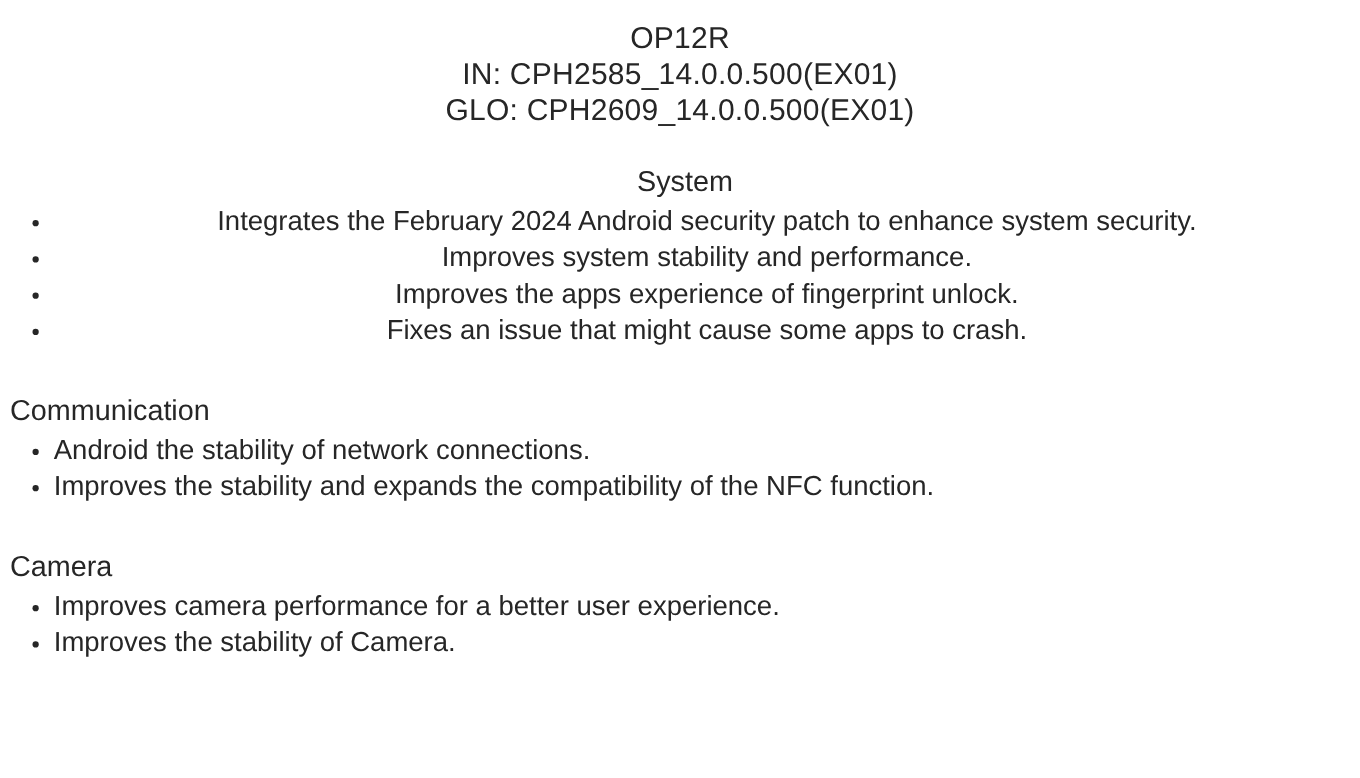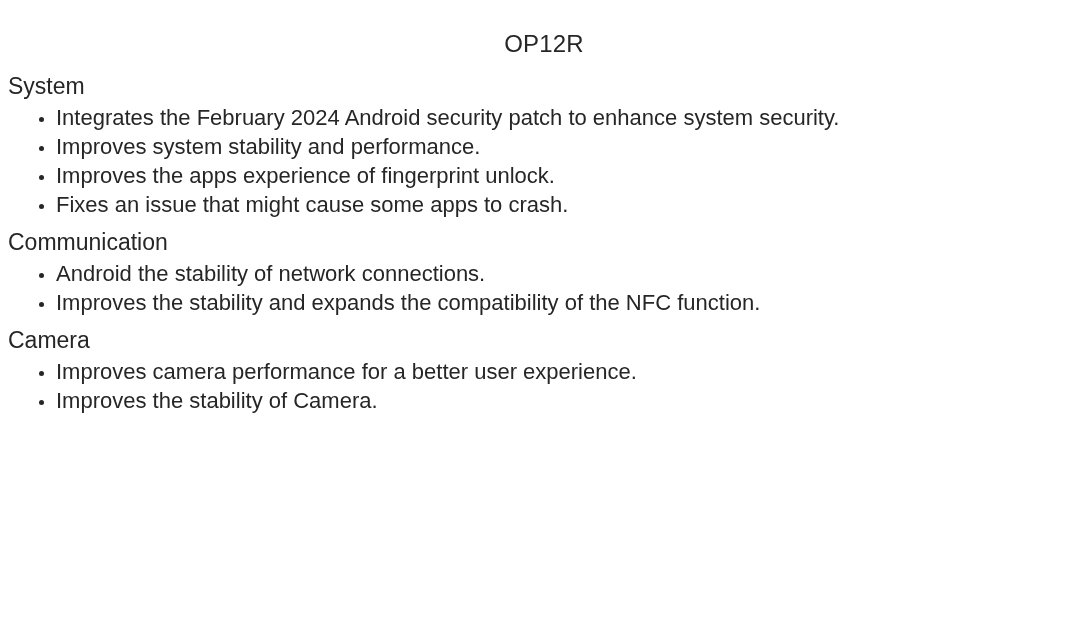--- a/index.html
+++ b/index.html
@@ -14,67 +14,70 @@
     font-family: "Liberation Sans", "DejaVu Sans", sans-serif;
     color: #262626;
     -webkit-font-smoothing: antialiased;
   }
   .doc {
     width: 100%;
     height: 100%;
     box-sizing: border-box;
   }
   .header {
-    padding-top: 29px;
+    padding-top: 16px;
     text-align: center;
     font-size: 24px;
     line-height: 29px;
     letter-spacing: 0.2px;
   }
   .header .hline {
     white-space: nowrap;
   }
   h1.page-title {
     margin: 31px 0 0 8px;
     font-size: 34px;
     line-height: 38px;
     font-weight: 500;
     letter-spacing: 0.2px;
   }
   section.changelog-section {
-    margin-top: 10px;
+    margin-top: 37px;
   }
   section.changelog-section:first-of-type {
-    margin-top: 15px;
+    margin-top: 29px;
+    text-align: center;
   }
   section.changelog-section h2 {
     margin: 0 0 0 8px;
     font-size: 23px;
     line-height: 27px;
     font-weight: 400;
   }
   section.changelog-section ul {
     margin: 3px 0 0 0;
-    padding-left: 56px;
+    padding-left: 43px;
     list-style: disc outside;
     font-size: 22px;
     line-height: 29px;
   }
   section.changelog-section ul li::marker {
     font-size: 17px;
     color: #262626;
   }
 </style>
 </head>
 <body>
 
 <div class="doc">
 
   <div class="header">
     <div class="hline">OP12R</div>
+    <div class="hline">IN: CPH2585_14.0.0.500(EX01)</div>
+    <div class="hline">GLO: CPH2609_14.0.0.500(EX01)</div>
   </div>
 
 
   <section class="changelog-section">
     <h2>System</h2>
     <ul>
       <li>Integrates the February 2024 Android security patch to enhance system security.</li>
       <li>Improves system stability and performance.</li>
       <li>Improves the apps experience of fingerprint unlock.</li>
       <li>Fixes an issue that might cause some apps to crash.</li>

